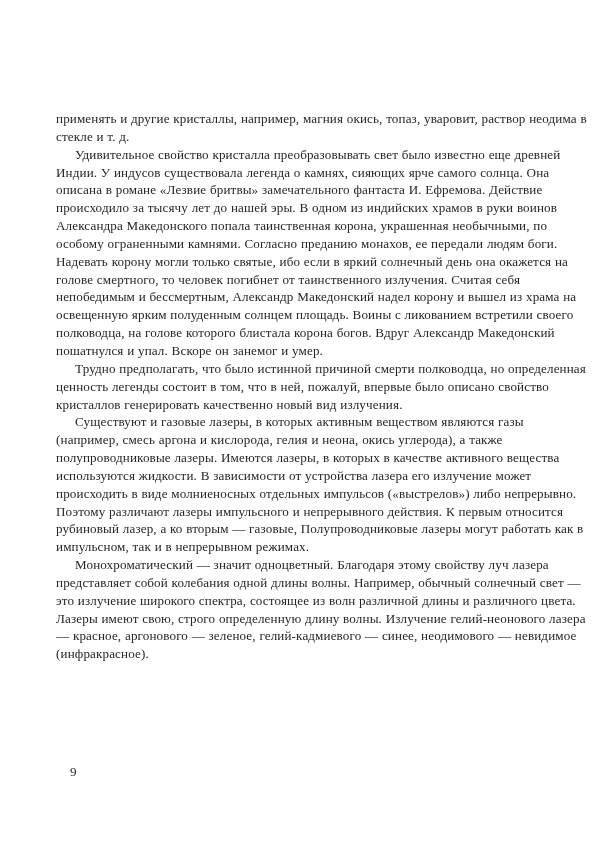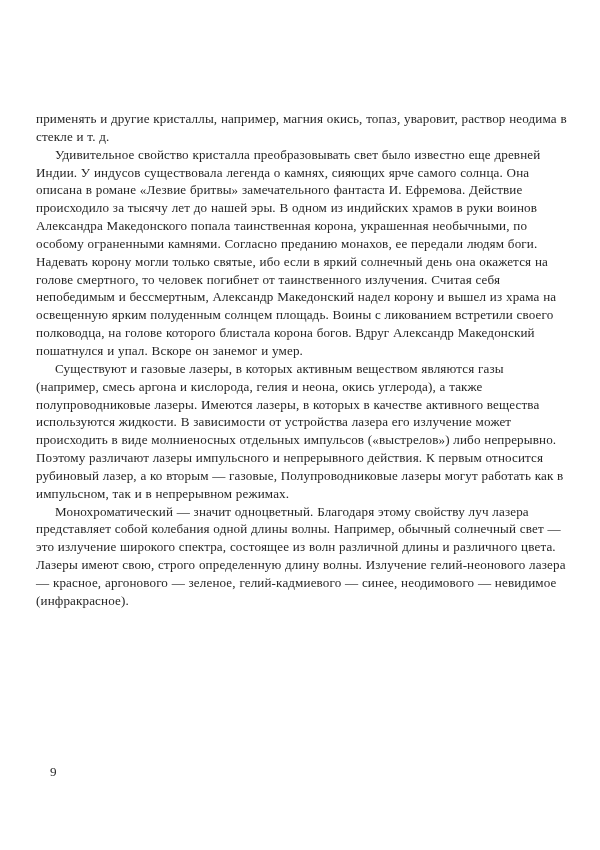--- a/index.html
+++ b/index.html
@@ -16,20 +16,21 @@
     overflow: hidden;
     position: relative;
   }
 
   .page {
     position: relative;
     width: 500px;
     height: 850px;
     background: #ffffff;
     box-sizing: border-box;
+    margin-left: 20px;
   }
 
   .text-column {
     position: absolute;
     left: 36px;
     top: 110px;
     width: 531px;
   }
 
   .para {
@@ -60,19 +61,20 @@
   }
 </style>
 </head>
 <body>
 
 <div class="page">
 
   <div class="text-column">
     <p class="para no-indent">применять и другие кристаллы, например, магния окись, топаз, уваровит, раствор неодима в стекле и т. д.</p>
     <p class="para">Удивительное свойство кристалла преобразовывать свет было известно еще древней Индии. У индусов существовала легенда о камнях, сияющих ярче самого солнца. Она описана в романе «Лезвие бритвы» замечательного фантаста И. Ефремова. Действие происходило за тысячу лет до нашей эры. В одном из индийских храмов в руки воинов Александра Македонского попала таинственная корона, украшенная необычными, по особому ограненными камнями. Согласно преданию монахов, ее передали людям боги. Надевать корону могли только святые, ибо если в яркий солнечный день она окажется на голове смертного, то человек погибнет от таинственного излучения. Считая себя непобедимым и бессмертным, Александр Македонский надел корону и вышел из храма на освещенную ярким полуденным солнцем площадь. Воины с ликованием встретили своего полководца, на голове которого блистала корона богов. Вдруг Александр Македонский пошатнулся и упал. Вскоре он занемог и умер.</p>
+    <p class="para">Трудно предполагать, что было истинной причиной смерти полководца, но определенная ценность легенды состоит в том, что в ней, пожалуй, впервые было описано свойство кристаллов генерировать качественно новый вид излучения.</p>
     <p class="para">Существуют и газовые лазеры, в которых активным веществом являются газы (например, смесь аргона и кислорода, гелия и неона, окись углерода), а также полупроводниковые лазеры. Имеются лазеры, в которых в качестве активного вещества используются жидкости. В зависимости от устройства лазера его излучение может происходить в виде молниеносных отдельных импульсов («выстрелов») либо непрерывно. Поэтому различают лазеры импульсного и непрерывного действия. К первым относится рубиновый лазер, а ко вторым — газовые, Полупроводниковые лазеры могут работать как в импульсном, так и в непрерывном режимах.</p>
     <p class="para">Монохроматический — значит одноцветный. Благодаря этому свойству луч лазера представляет собой колебания одной длины волны. Например, обычный солнечный свет — это излучение широкого спектра, состоящее из волн различной длины и различного цвета. Лазеры имеют свою, строго определенную длину волны. Излучение гелий-неонового лазера — красное, аргонового — зеленое, гелий-кадмиевого — синее, неодимового — невидимое (инфракрасное).</p>
   </div>
 
   <div class="page-number">9</div>
 
 </div>
 
 </body></html>

